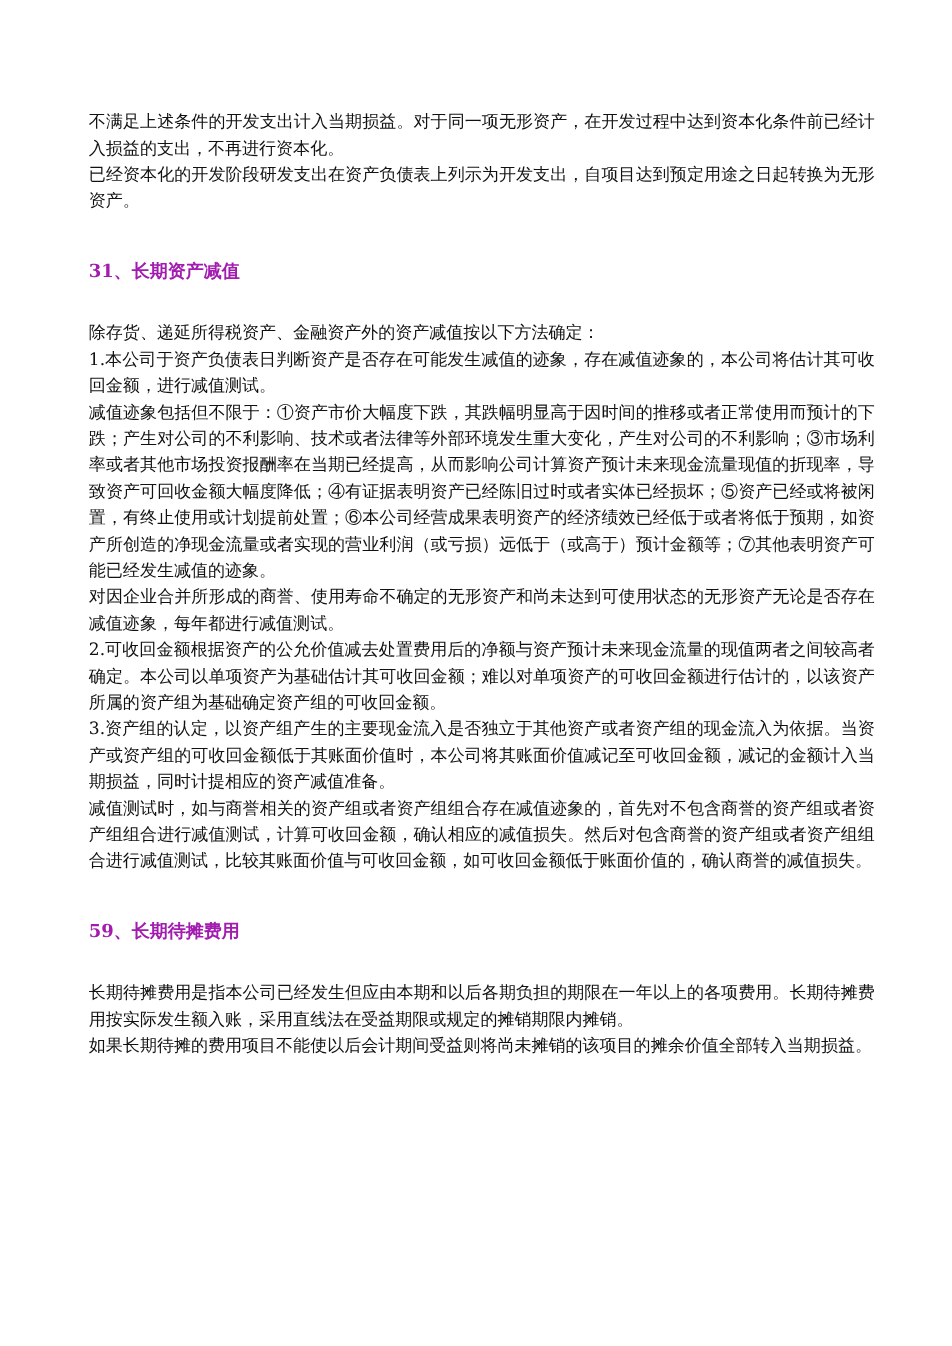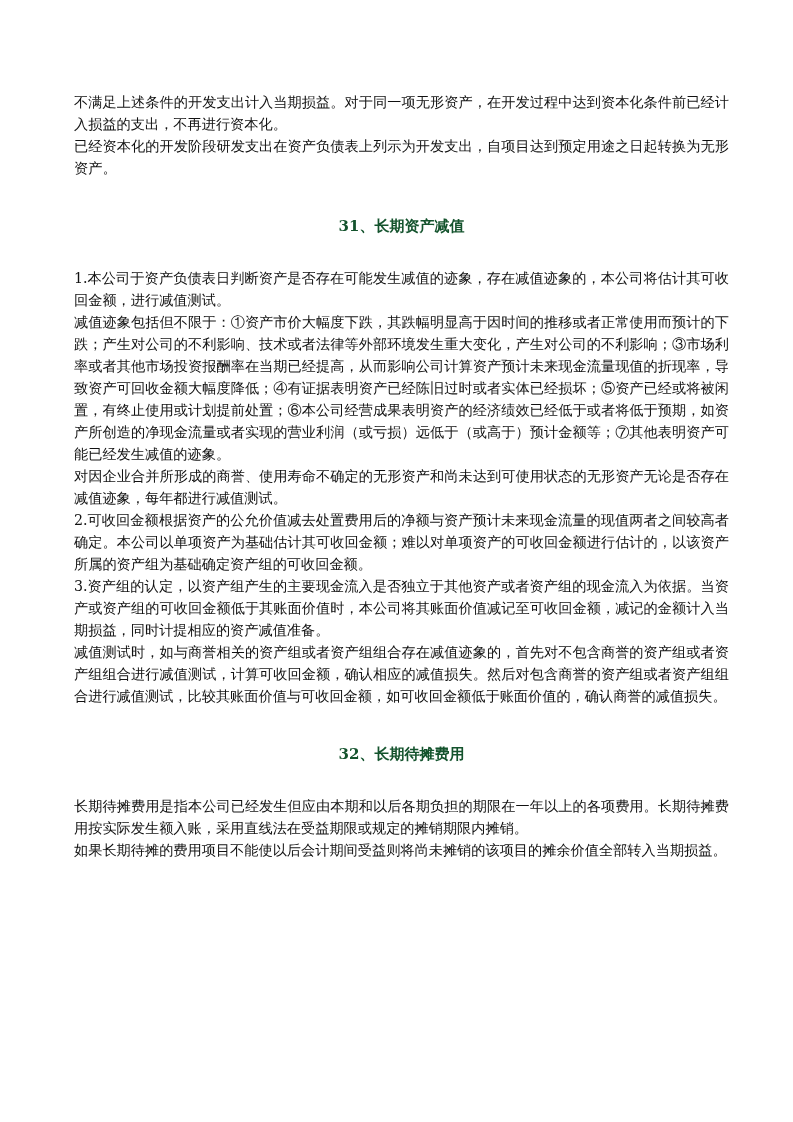--- a/index.html
+++ b/index.html
@@ -24,34 +24,35 @@
   .para {
     margin: 0;
     text-align: justify;
     text-justify: inter-ideograph;
     word-break: break-all;
   }
   .heading {
     margin: 36px 0 30px 0;
     font-size: 15px;
     font-weight: bold;
-    text-align: center;
-    color: #14532d;
+    text-align: left;
+    color: #a21caf;
   }
 </style>
 </head>
 <body>
 
 <div class="page">
   <p class="para">不满足上述条件的开发支出计入当期损益。对于同一项无形资产，在开发过程中达到资本化条件前已经计入损益的支出，不再进行资本化。</p>
   <p class="para">已经资本化的开发阶段研发支出在资产负债表上列示为开发支出，自项目达到预定用途之日起转换为无形资产。</p>
   <h2 class="heading">31、长期资产减值</h2>
+  <p class="para">除存货、递延所得税资产、金融资产外的资产减值按以下方法确定：</p>
   <p class="para">1.本公司于资产负债表日判断资产是否存在可能发生减值的迹象，存在减值迹象的，本公司将估计其可收回金额，进行减值测试。</p>
   <p class="para">减值迹象包括但不限于：①资产市价大幅度下跌，其跌幅明显高于因时间的推移或者正常使用而预计的下跌；产生对公司的不利影响、技术或者法律等外部环境发生重大变化，产生对公司的不利影响；③市场利率或者其他市场投资报酬率在当期已经提高，从而影响公司计算资产预计未来现金流量现值的折现率，导致资产可回收金额大幅度降低；④有证据表明资产已经陈旧过时或者实体已经损坏；⑤资产已经或将被闲置，有终止使用或计划提前处置；⑥本公司经营成果表明资产的经济绩效已经低于或者将低于预期，如资产所创造的净现金流量或者实现的营业利润（或亏损）远低于（或高于）预计金额等；⑦其他表明资产可能已经发生减值的迹象。</p>
   <p class="para">对因企业合并所形成的商誉、使用寿命不确定的无形资产和尚未达到可使用状态的无形资产无论是否存在减值迹象，每年都进行减值测试。</p>
   <p class="para">2.可收回金额根据资产的公允价值减去处置费用后的净额与资产预计未来现金流量的现值两者之间较高者确定。本公司以单项资产为基础估计其可收回金额；难以对单项资产的可收回金额进行估计的，以该资产所属的资产组为基础确定资产组的可收回金额。</p>
   <p class="para">3.资产组的认定，以资产组产生的主要现金流入是否独立于其他资产或者资产组的现金流入为依据。当资产或资产组的可收回金额低于其账面价值时，本公司将其账面价值减记至可收回金额，减记的金额计入当期损益，同时计提相应的资产减值准备。</p>
   <p class="para">减值测试时，如与商誉相关的资产组或者资产组组合存在减值迹象的，首先对不包含商誉的资产组或者资产组组合进行减值测试，计算可收回金额，确认相应的减值损失。然后对包含商誉的资产组或者资产组组合进行减值测试，比较其账面价值与可收回金额，如可收回金额低于账面价值的，确认商誉的减值损失。</p>
-  <h2 class="heading">32、长期待摊费用</h2>
+  <h2 class="heading">59、长期待摊费用</h2>
   <p class="para">长期待摊费用是指本公司已经发生但应由本期和以后各期负担的期限在一年以上的各项费用。长期待摊费用按实际发生额入账，采用直线法在受益期限或规定的摊销期限内摊销。</p>
   <p class="para">如果长期待摊的费用项目不能使以后会计期间受益则将尚未摊销的该项目的摊余价值全部转入当期损益。</p>
 
 </div>
 
 </body></html>

